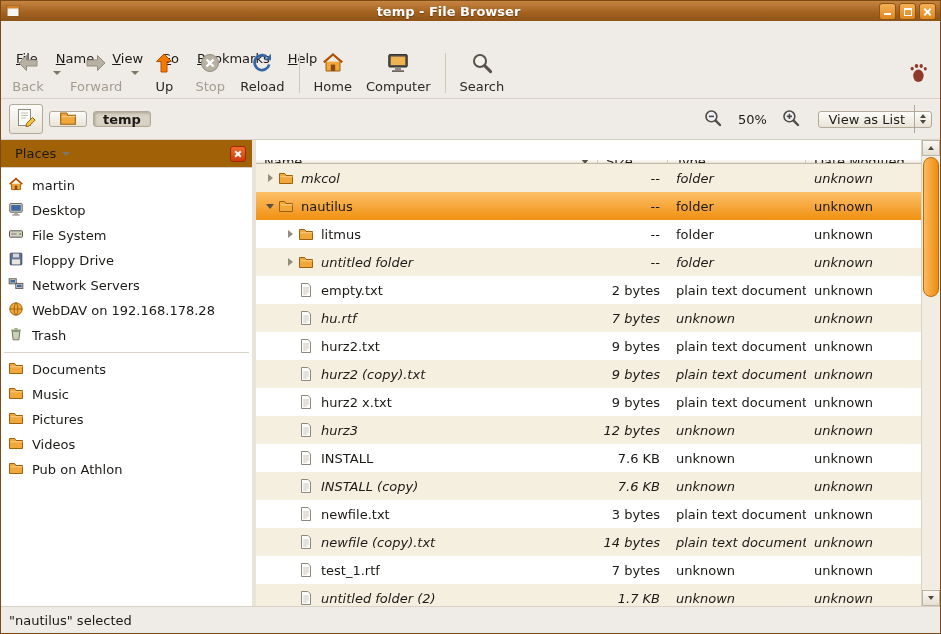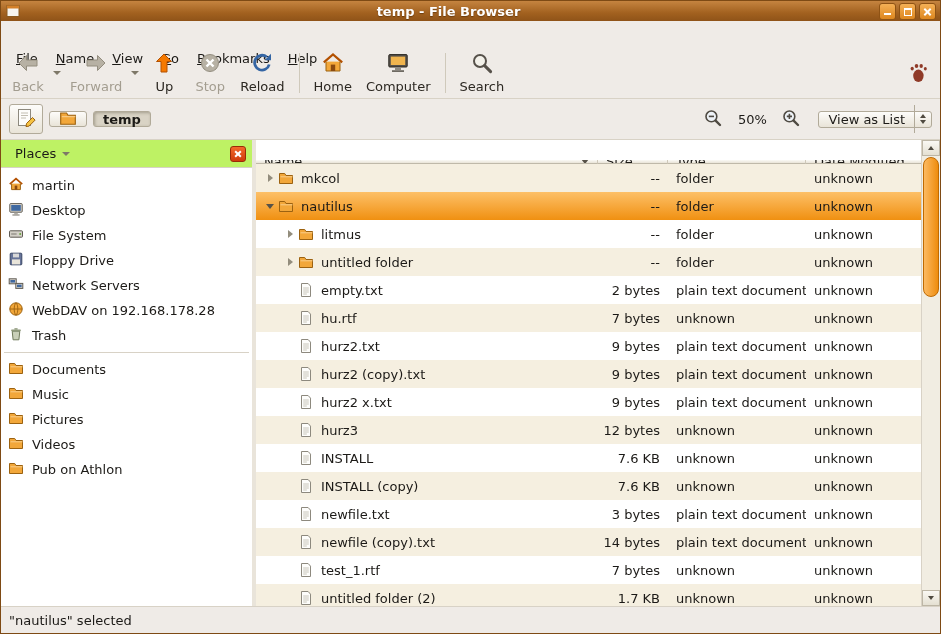--- a/index.html
+++ b/index.html
@@ -51,39 +51,39 @@
   .lb-spacer { flex:1; }
   .zoom-btn { width:26px; height:26px; display:flex; align-items:center; justify-content:center; }
   .zoom-label { width:40px; text-align:center; }
   .viewas { height:17px; margin-left:8px; padding-left:9px; }
   .viewas .spin { border-left:1px solid #b1aa99; margin-left:9px; height:28px; width:17px; display:flex; flex-direction:column; align-items:center; justify-content:center; gap:2px; }
 
   
   .content { flex:1; display:flex; min-height:0; }
 
   .sidebar { width:255px; flex:none; display:flex; flex-direction:column; background:#fff; border-right:4px solid #e9e4da; }
-  .sb-header { height:28px; flex:none; background:#bef264; border-bottom:1px solid #d8d2c6; display:flex; align-items:center; padding:0 6px; }
+  .sb-header { height:28px; flex:none; background:#a16207; border-bottom:1px solid #d8d2c6; display:flex; align-items:center; padding:0 6px; }
   .sb-title-btn { display:flex; align-items:center; gap:6px; padding:3px 8px; border-radius:3px; }
   .sb-close { margin-left:auto; width:16px; height:16px; border-radius:3px; background:linear-gradient(#f26a2a,#cf3a0a); border:1px solid #992b06; position:relative; }
   .sb-close::before,.sb-close::after { content:""; position:absolute; left:3px; top:6px; width:8px; height:2px; background:#fff; }
   .sb-close::before { transform:rotate(45deg); } .sb-close::after { transform:rotate(-45deg); }
   .sb-list { flex:1; overflow:hidden; padding-top:5px; }
   .sb-item { height:25px; display:flex; align-items:center; gap:8px; padding:0 7px; white-space:nowrap; }
   .sb-item svg { flex:none; }
   .sb-sep { height:1px; background:#d8d2c6; margin:4px 3px; }
 
   .filepane { flex:1; min-width:0; display:flex; flex-direction:column; background:#fff; }
   .list-header { height:24px; flex:none; display:flex; }
   .col-h { background:linear-gradient(#fbfaf6,#e9e4d7); border-right:1px solid #cfc9ba; border-bottom:1px solid #bfb9a9; display:flex; align-items:center; padding:0 8px; overflow:hidden; white-space:nowrap;margin-top:20px; }
   .col-name { width:342px; } .col-size { width:70px; } .col-type { width:138px; } .col-date { flex:1; border-right:none; }
   .col-name .sort { margin-left:auto; }
 
   .rows { flex:1; overflow:hidden; }
   .row { height:28px; display:flex; align-items:center; }
-  .row.alt { background:#f5efe0; }
+  .row.alt { background:#f5efe0;font-style:italic; }
   .row.selected { background:linear-gradient(#fdc068,#f09011); }
   .cell-name { width:342px; flex:none; display:flex; align-items:center; padding-left:6px; overflow:hidden; white-space:nowrap; }
   .cell-size { width:70px; flex:none; text-align:right; padding-right:8px; }
   .cell-type { width:138px; flex:none; padding-left:8px; overflow:hidden; white-space:nowrap; }
   .cell-date { flex:1; padding-left:8px; overflow:hidden; white-space:nowrap; }
   .expander { width:16px; flex:none; display:flex; align-items:center; justify-content:center; }
   .row-icon { width:20px; flex:none; display:flex; align-items:center; }
   .fname { padding-left:3px; }
 
   .scrollbar { width:19px; flex:none; display:flex; flex-direction:column; background:#f1ede2; border-left:1px solid #d8d2c6; }

